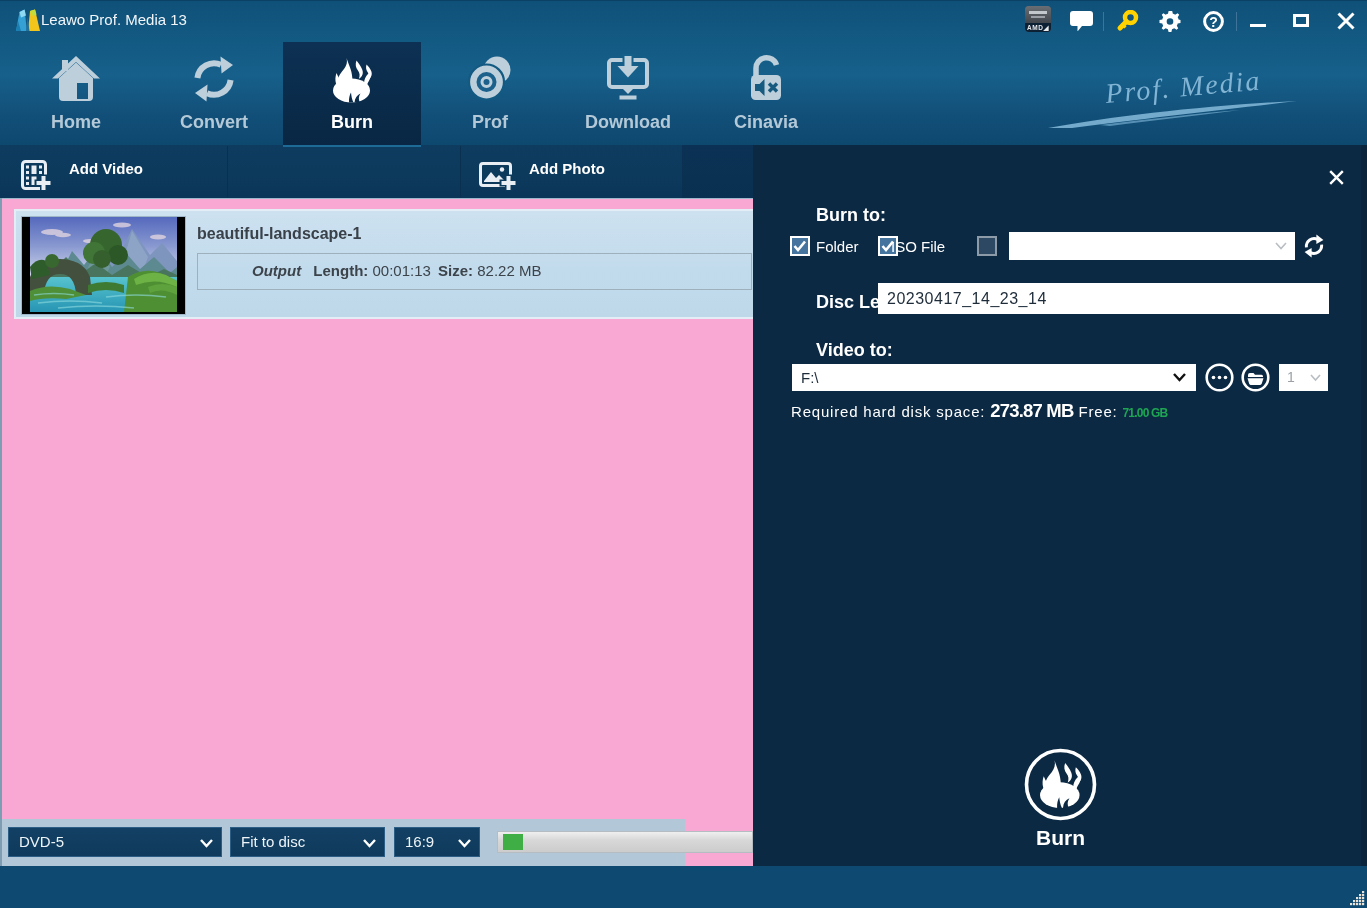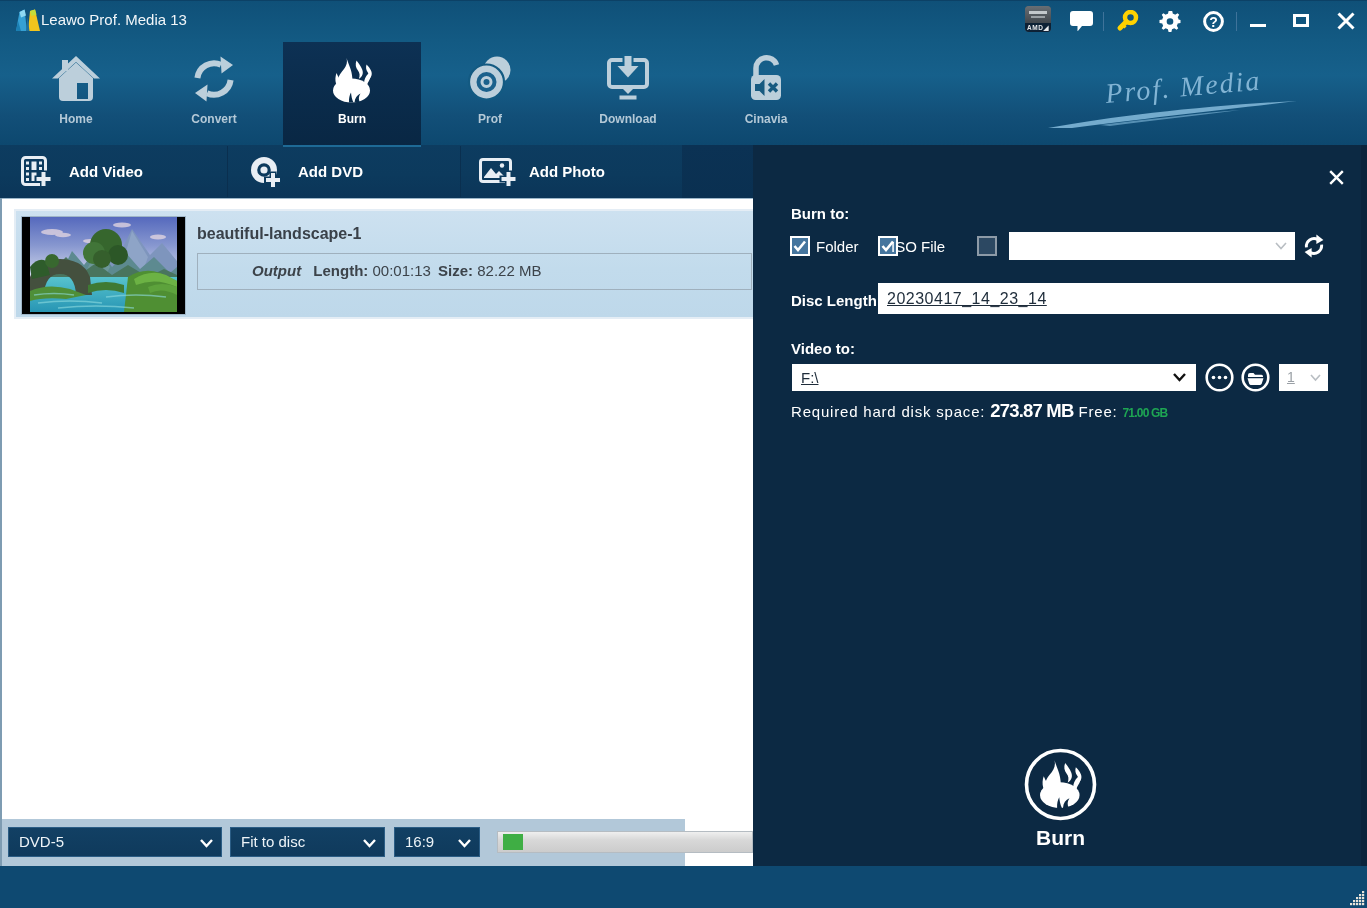--- a/index.html
+++ b/index.html
@@ -5,54 +5,54 @@
   html,body{margin:0;padding:0;}
   body{width:1367px;height:908px;overflow:hidden;position:relative;
        font-family:"Liberation Sans",sans-serif;background:#0c2943;}
   .abs{position:absolute;}
   
   #header{left:0;top:0;width:1367px;height:145px;
     background:linear-gradient(to bottom,#0f5078 0%,#135a83 28%,#16608b 52%,#124f78 80%,#0d486f 100%);}
   #titletext{left:41px;top:11px;color:#f2f6f9;font-size:15px;}
   
   .nav{top:42px;width:138px;height:103px;text-align:center;color:#b4c9d7;}
-  .nav .lbl{position:absolute;width:100%;top:70px;font-size:12px;font-weight:bold;}
+  .nav .lbl{position:absolute;width:100%;top:70px;font-size:18px;font-weight:bold;}
   .nav.active{background:linear-gradient(to bottom,#0d3154 0%,#0a2b4a 60%,#092744 100%);color:#ffffff;}
   .nav svg{position:absolute;left:50%;transform:translateX(-50%);top:12px;}
   
   #toolbar{left:0;top:145px;width:753px;height:53px;
     background:linear-gradient(to bottom,#0d3c60 0%,#0c3a5d 55%,#0b3558 100%);}
-  .tbtn{top:0;height:53px;display:flex;align-items:center;color:#fff;font-size:15px;font-weight:bold;}
+  .tbtn{top:15px;height:53px;display:flex;align-items:flex-start;color:#fff;font-size:15px;font-weight:bold;}
   .tbsep{top:1px;width:1px;height:51px;background:#0a2f4f;}
   #tbtail{left:682px;top:0;width:71px;height:53px;background:linear-gradient(to bottom,#0b3254 0%,#0a3051 100%);}
   #tabglow{left:283px;top:145px;width:138px;height:2px;background:#1e6a96;z-index:6;}
   
-  #list{left:0;top:198px;width:753px;height:668px;background:#ffffff;border-top:1px solid #9db7ca;box-sizing:border-box;}
+  #list{left:0;top:198px;width:753px;height:668px;background:#f9a8d4;border-top:1px solid #9db7ca;box-sizing:border-box;}
   #item{left:14px;top:10px;width:745px;height:110px;box-sizing:border-box;background:linear-gradient(to bottom,#cde1f0 0%,#c2dbec 55%,#bed8ea 100%);
         border:2px solid #e4edf5;border-right:none;}
   #thumbwrap{left:5px;top:5px;width:163px;height:97px;background:#000;border:1px solid #9fb6c8;}
   #itemtitle{left:181px;top:14px;color:#3a4149;font-size:16px;font-weight:bold;}
   #outbox{left:181px;top:42px;width:553px;height:35px;border:1px solid #9fb0bd;}
   #outbox .row{position:absolute;left:13px;top:8px;font-size:15px;color:#3c434a;white-space:nowrap;margin-left:41px;}
   
   #bbar{left:0;top:620px;width:685px;height:48px;background:#b2c8d9;}
   .combo{position:absolute;top:8px;height:30px;background:linear-gradient(to bottom,#124064 0%,#0f3a5c 100%);
          border:1px solid #2b5d85;box-sizing:border-box;color:#eef4f8;font-size:15px;}
   .combo .ct{position:absolute;left:10px;top:5px;}
   .combo svg{position:absolute;right:8px;top:11px;}
   #prog{left:497px;top:12px;width:256px;height:22px;background:linear-gradient(to bottom,#efefef 0%,#d8d8d8 40%,#cccccc 100%);border:1px solid #b5bcc2;box-sizing:border-box;}
   #prog .chunk{position:absolute;left:5px;top:2px;width:20px;height:16px;background:#3fae44;}
   
   #panel{left:753px;top:145px;width:614px;height:721px;background:#0c2943;}
-  .plabel{color:#fff;font-size:15px;font-weight:bold;}
+  .plabel{color:#fff;font-size:18px;font-weight:bold;margin-left:25px;}
   .cb{width:20px;height:20px;box-sizing:border-box;}
   .cb.on{background:#45759e;border:2px solid #fff;}
   .cb.off{background:#2c4862;border:2px solid #8d9aa7;}
   .cblbl{color:#fff;font-size:15px;}
-  .winput{background:#fff;box-sizing:border-box;text-decoration:underline;}
+  .winput{background:#fff;box-sizing:border-box;}
   #reqline{left:38px;top:255px;color:#fff;font-size:15px;letter-spacing:0.8px;white-space:nowrap;}
   
   #bstrip{left:0;top:866px;width:1367px;height:42px;background:#0e4971;}
 </style>
 </head>
 <body>
 <div id="header" class="abs"></div>
 <div class="abs" style="left:0;top:0;width:1367px;height:1px;background:#0c4166"></div>
 <div id="tabglow" class="abs"></div>
 
@@ -191,33 +191,20 @@
       <rect x="19" y="14.5" width="7" height="16.5" fill="#0c3a5d"></rect>
       <rect x="13.5" y="19.5" width="17" height="7" fill="#0c3a5d"></rect>
       <g fill="#e8eef4">
         <rect x="20.5" y="16" width="4" height="14"></rect>
         <rect x="15.5" y="21" width="14" height="4"></rect>
       </g>
     </svg>
     <span style="margin-left:17px">Add Video</span>
     </div>
   <div class="tbsep abs" style="left:227px"></div>
-  <div class="tbtn abs" style="left:250px">
-    <svg width="33" height="32" viewBox="0 0 33 32">
-      <circle cx="14" cy="14" r="13" fill="#e8eef4"></circle>
-      <circle cx="14" cy="14" r="5.2" fill="none" stroke="#0c3a5d" stroke-width="3.2"></circle>
-      <rect x="19.5" y="15.5" width="7" height="16.5" fill="#0c3a5d"></rect>
-      <rect x="14" y="20.5" width="17" height="7" fill="#0c3a5d"></rect>
-      <g fill="#e8eef4">
-        <rect x="21" y="17" width="4" height="14"></rect>
-        <rect x="16" y="22" width="14" height="4"></rect>
-      </g>
-    </svg>
-    <span style="margin-left:15px">Add DVD</span>
-    </div>
   <div class="tbsep abs" style="left:460px"></div>
   <div class="tbtn abs" style="left:479px">
     <svg width="38" height="31" viewBox="0 0 38 31">
       <rect x="1.5" y="3.5" width="30" height="22" rx="2.5" fill="none" stroke="#e8eef4" stroke-width="3"></rect>
       <g fill="#e8eef4">
         <circle cx="23" cy="9.5" r="2.2"></circle>
         <path d="M5,21 L12,12 L17,18 L20,15 L27,22 L5,22 Z"></path>
       </g>
       <rect x="26" y="14.5" width="7" height="16.5" fill="#0c3a5d"></rect>
       <rect x="20.5" y="19.5" width="17" height="7" fill="#0c3a5d"></rect>

